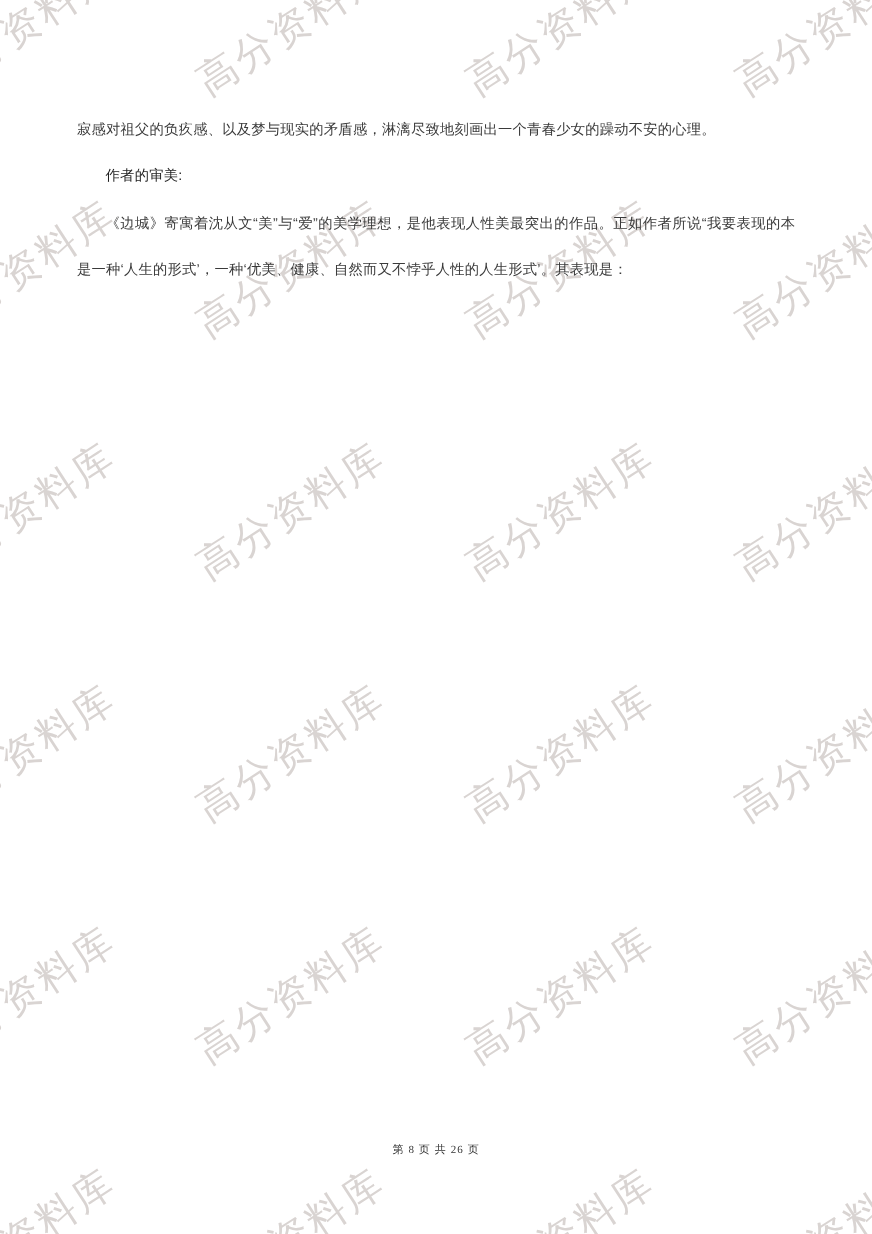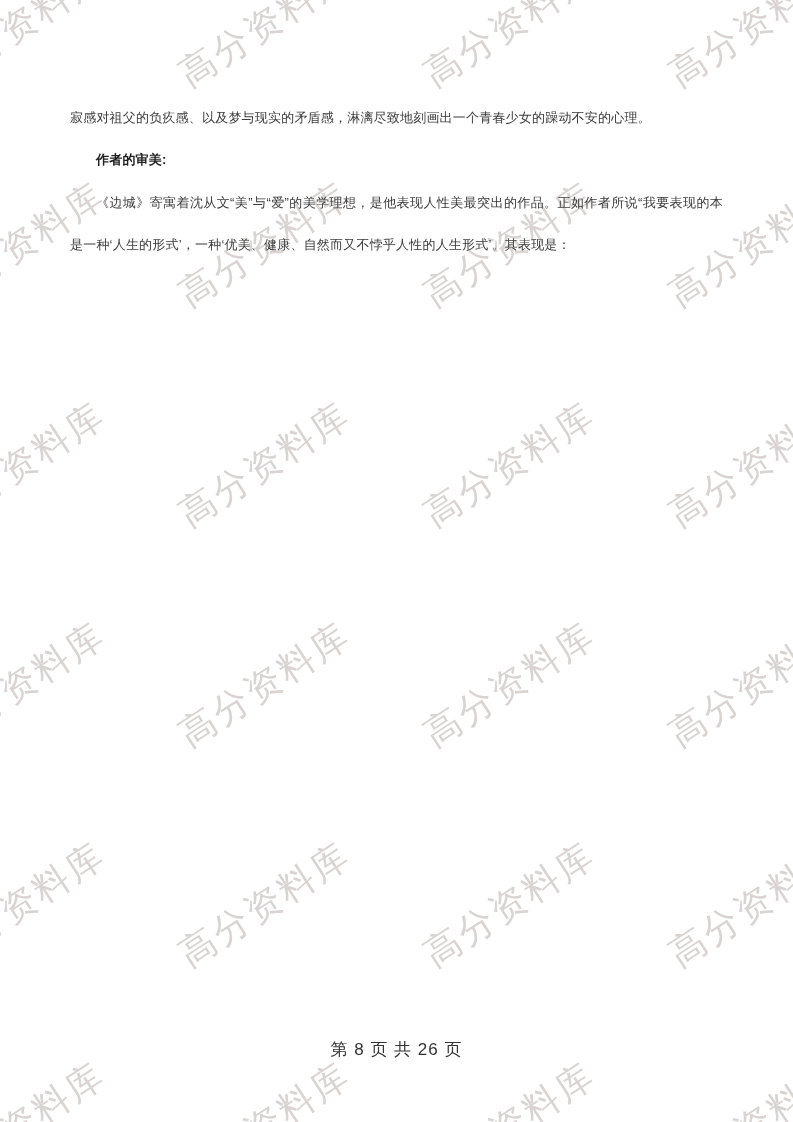--- a/index.html
+++ b/index.html
@@ -37,29 +37,29 @@
   }
   .para{
     margin:0;
     font-size:13px;
     line-height:42.4px;
     color:#3a3a3a;
     text-align:justify;
     letter-spacing:0.2px;
   }
   .para.indent{ text-indent:2em; }
-  .bold{ font-weight:bold; color:#1f1f1f; }
+  .bold{ font-weight:normal; color:#1f1f1f; }
   .page-footer{
     position:absolute;
     left:0; right:0;
     top:1038px;
     text-align:center;
     z-index:1;
-    font-family:Liberation Sans, sans-serif;
-    font-size:17px;
+    font-family:Liberation Serif, serif;
+    font-size:10px;
     color:#333333;
     letter-spacing:1px;
   }
 </style>
 </head>
 <body>
 
 <div class="page">
   <div class="watermark-layer">
       <div class="watermark" style="color: rgb(217, 212, 210); left: 20px; top: 25px;">高分资料库</div>

